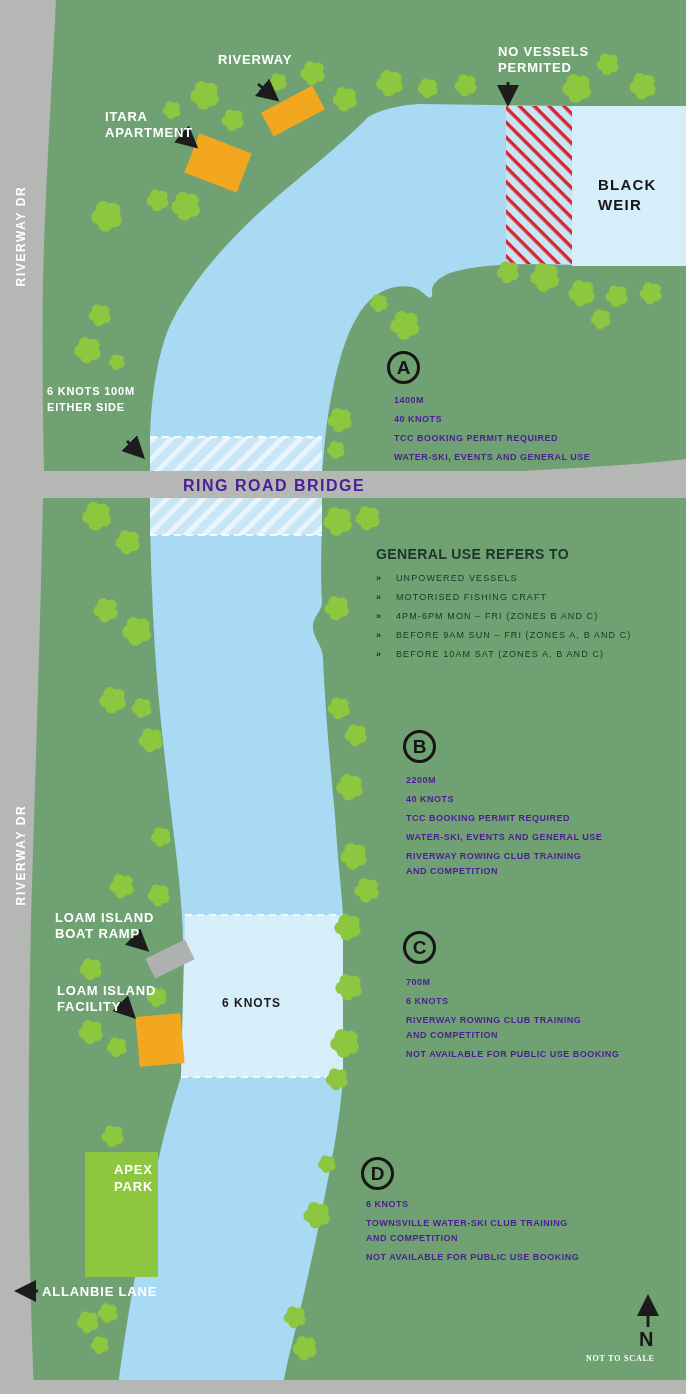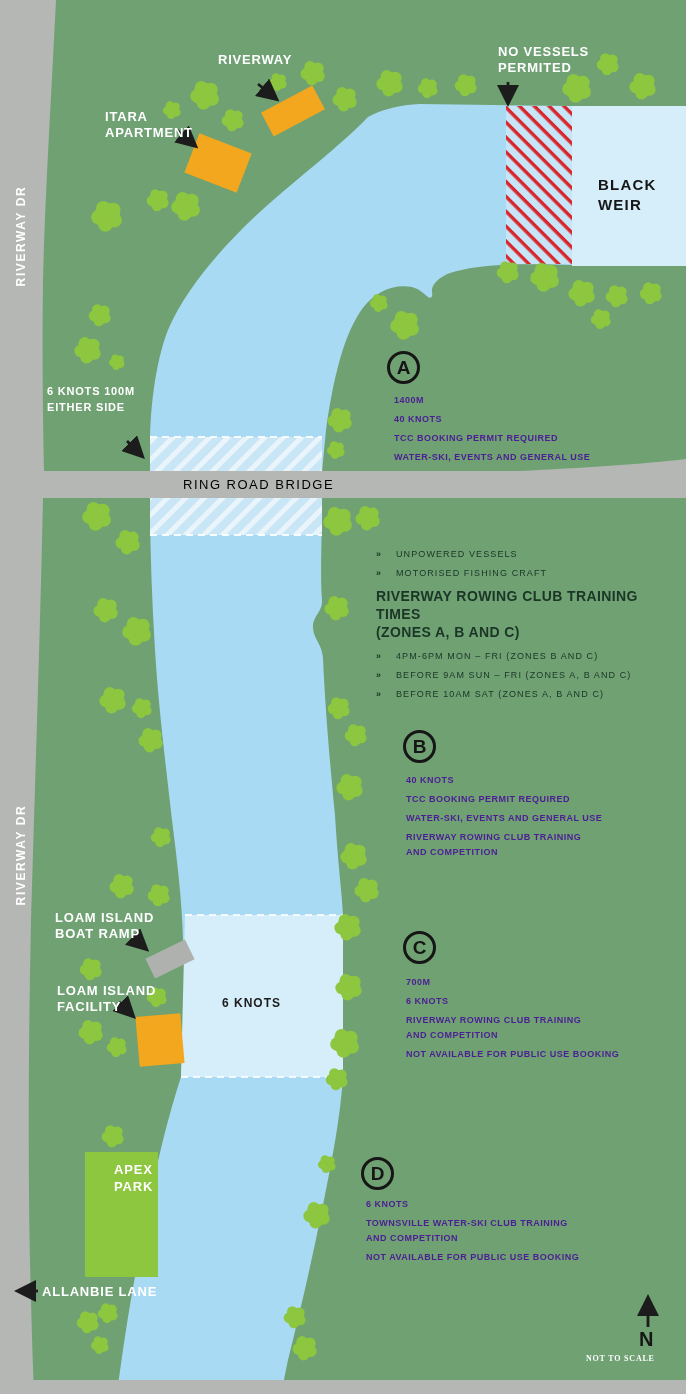--- a/index.html
+++ b/index.html
@@ -33,21 +33,21 @@
   .info-block{position:absolute;width:310px;color:#1B3526;}
   .info-h{font-weight:bold;font-size:14px;letter-spacing:.4px;line-height:18px;
     margin-bottom:6px;white-space:pre-line;}
   .info-row{display:flex;margin-bottom:4px;font-size:13.5px;
     font-variant-caps:all-small-caps;letter-spacing:1.1px;line-height:15px;}
   .info-row .bullet{width:20px;flex:0 0 20px;font-weight:bold;}
   .big6{position:absolute;color:#1c1c1c;font-weight:bold;font-size:17px;
     letter-spacing:1px;font-variant-caps:all-small-caps;}
   .weir-lbl{position:absolute;color:#161616;font-weight:bold;font-size:15px;
     letter-spacing:1.2px;line-height:20px;white-space:pre-line;}
-  .bridge-lbl{position:absolute;color:#000000;font-weight:normal;font-size:13px;
+  .bridge-lbl{position:absolute;color:#4c1d95;font-weight:bold;font-size:16px;
     letter-spacing:1.5px;}
   .n-lbl{position:absolute;color:#161616;font-weight:bold;font-size:20px;}
   .scale-lbl{position:absolute;color:#fff;font-weight:bold;font-size:11px;
     letter-spacing:.8px;font-variant-caps:all-small-caps;font-family:Liberation Serif, serif;}
 </style>
 </head>
 <body>
 
 <div class="stage">
 
@@ -676,20 +676,21 @@
   <div class="zone-badge" style="left:361px;top:1157px;">D</div>
 
   <div class="zone-block" style="left:394px;top:392px;width:280px;">
     <div class="zl">1400M</div>
     <div class="zl">40 KNOTS</div>
     <div class="zl">TCC BOOKING PERMIT REQUIRED</div>
     <div class="zl">WATER-SKI, EVENTS AND GENERAL USE</div>
   </div>
 
   <div class="zone-block" style="left:406px;top:772px;width:280px;">
+    <div class="zl">2200M</div>
     <div class="zl">40 KNOTS</div>
     <div class="zl">TCC BOOKING PERMIT REQUIRED</div>
     <div class="zl">WATER-SKI, EVENTS AND GENERAL USE</div>
     <div class="zl">RIVERWAY ROWING CLUB TRAINING
 AND COMPETITION</div>
   </div>
 
   <div class="zone-block" style="left:406px;top:974px;width:280px;">
     <div class="zl">700M</div>
     <div class="zl">6 KNOTS</div>
@@ -699,30 +700,29 @@
   </div>
 
   <div class="zone-block" style="left:366px;top:1196px;width:300px;">
     <div class="zl">6 KNOTS</div>
     <div class="zl">TOWNSVILLE WATER-SKI CLUB TRAINING
 AND COMPETITION</div>
     <div class="zl">NOT AVAILABLE FOR PUBLIC USE BOOKING</div>
   </div>
 
   <div class="info-block" style="left:376px;top:545px;">
+    <div class="info-h">GENERAL USE REFERS TO</div>
     <div class="info-row">
       <span class="bullet">»</span>
       <span>UNPOWERED VESSELS</span>
     </div>
     <div class="info-row">
       <span class="bullet">»</span>
       <span>MOTORISED FISHING CRAFT</span>
     </div>
-    <div class="info-h" style="margin-top:8px;">RIVERWAY ROWING CLUB TRAINING TIMES
-(ZONES A, B AND C)</div>
     <div class="info-row">
       <span class="bullet">»</span>
       <span>4PM-6PM MON – FRI (ZONES B AND C)</span>
     </div>
     <div class="info-row">
       <span class="bullet">»</span>
       <span>BEFORE 9AM SUN – FRI (ZONES A, B AND C)</span>
     </div>
     <div class="info-row">
       <span class="bullet">»</span>

